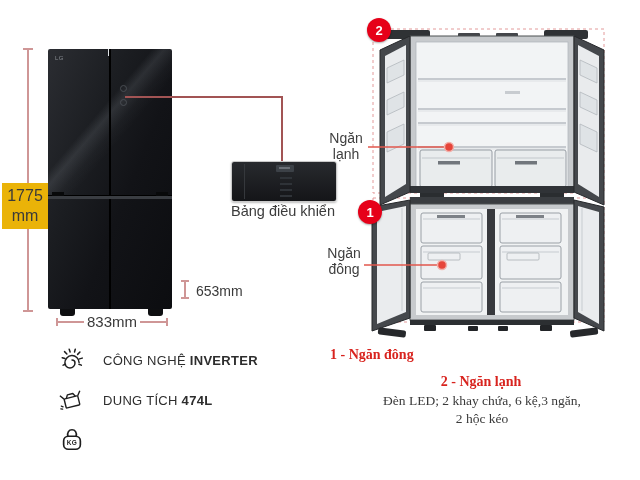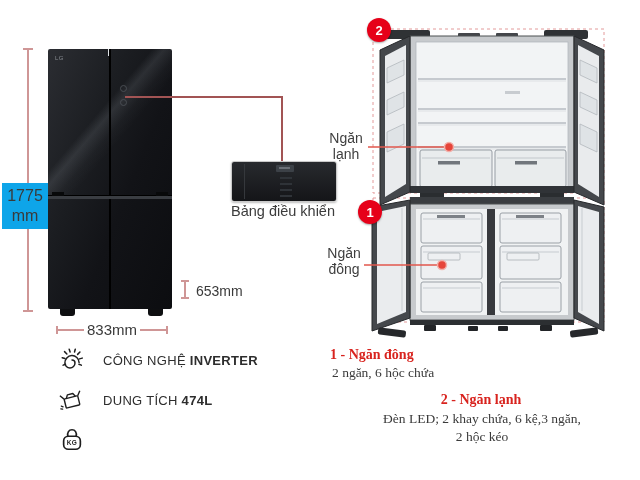--- a/index.html
+++ b/index.html
@@ -19,22 +19,22 @@
   .lg-logo{position:absolute;left:7px;top:6px;font-size:6px;color:#878c92;letter-spacing:.5px;}
   .touch-dot{position:absolute;left:72px;width:5px;height:5px;border:1px solid #494d53;border-radius:50%;}
   .td1{top:36px}.td2{top:50px}
   .foot{position:absolute;top:309px;width:15px;height:7px;background:#0e0f11;border-radius:0 0 3px 3px;}
   .foot.l{left:60px}.foot.r{left:148px}
 
   
   .dimv{position:absolute;left:27px;top:48px;width:2px;height:264px;background:#cf9696;}
   .dimv::before,.dimv::after{content:"";position:absolute;left:-4px;width:10px;height:2px;background:#cf9696;}
   .dimv::before{top:0}.dimv::after{bottom:0}
-  .dim-height{position:absolute;left:2px;top:183px;width:46px;text-align:center;font-size:16px;color:#3a3a3a;line-height:1.25;background:#0ea5e9;padding:3px 0;}
-  .dim-width{position:absolute;left:56px;top:321px;width:112px;display:flex;align-items:center;font-size:15px;color:#3a3a3a;}
+  .dim-height{position:absolute;left:2px;top:183px;width:46px;text-align:center;font-size:16px;color:#3a3a3a;line-height:1.25;background:#eab308;padding:3px 0;}
+  .dim-width{position:absolute;left:56px;top:313px;width:112px;display:flex;align-items:center;font-size:15px;color:#3a3a3a;}
   .dl{flex:1;height:2px;background:#cf9696;position:relative;}
   .dl.left::before{content:"";position:absolute;left:0;top:-3px;width:2px;height:8px;background:#cf9696;}
   .dl.right::after{content:"";position:absolute;right:0;top:-3px;width:2px;height:8px;background:#cf9696;}
   .dim-width span.txt{margin:0 3px;}
   .dim-depth{position:absolute;left:181px;top:280px;display:flex;align-items:flex-end;gap:7px;font-size:14px;color:#3a3a3a;}
   .varr{width:8px;height:15px;border-top:2px solid #cf9696;border-bottom:2px solid #cf9696;position:relative;display:inline-block;}
   .varr::before{content:"";position:absolute;left:3px;top:0;bottom:0;width:1.5px;background:#cf9696;}
 
   
   .cp-line-h{position:absolute;left:125px;top:96px;width:158px;height:2px;background:#a25454;}
@@ -277,21 +277,20 @@
           </g>
           <text x="14" y="20.5" text-anchor="middle" font-size="7" font-weight="bold" fill="#1e1e1e" font-family="Liberation Sans, sans-serif">KG</text>
         </svg>
       </span>
     </div>
   </div>
 
   <div class="notes">
     <div class="note">
       <div class="note-h">1 - Ngăn đông</div>
-      <div class="note-b">2 ngăn, 6 hộc chứa</div>
     </div>
     <div class="note">
       <div class="note-h">2 - Ngăn lạnh</div>
       <div class="note-b">Đèn LED; 2 khay chứa, 6 kệ,3 ngăn,</div>
       <div class="note-b">2 hộc kéo</div>
     </div>
   </div>
 
 </div>
 

